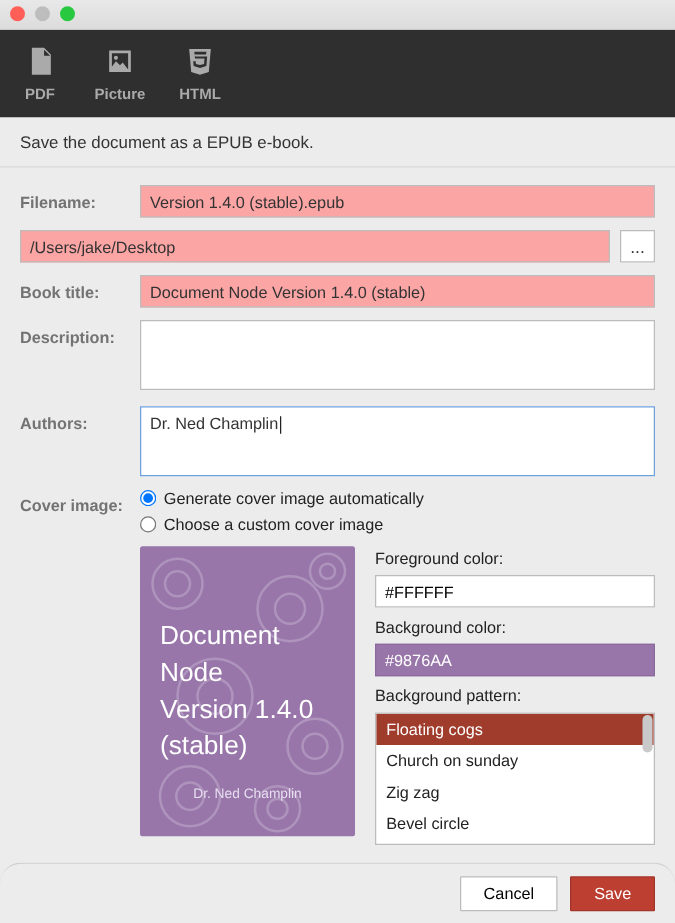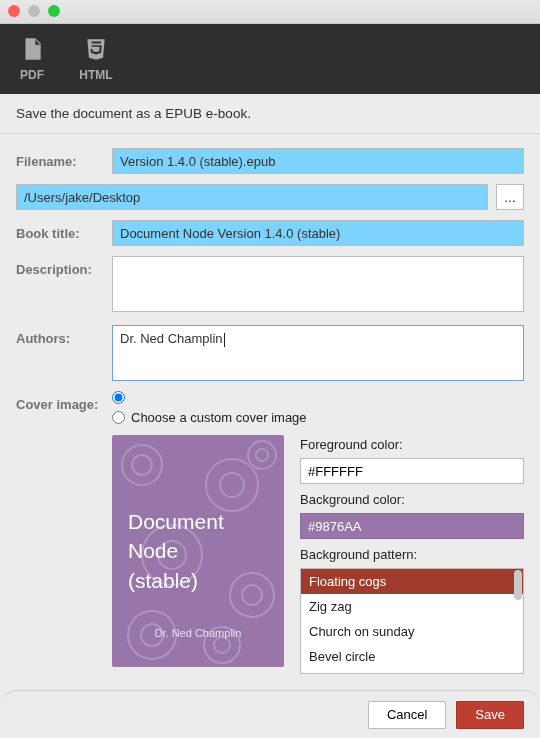--- a/index.html
+++ b/index.html
@@ -14,21 +14,21 @@
   .tabbar { height: 70px; background:#2f2f2f; display:flex;font-weight:bold; }
   .tab { width:64px; height:70px; display:flex; flex-direction:column; align-items:center; justify-content:center; gap:6px; color:#aaa; cursor:pointer; }
   .tab.active { background:#000; color:#fff; }
   .tab svg { width:26px; height:26px; }
   .tab span { font-size:12px; }
   .desc { padding:12px 16px; font-size:13.5px; color:#333; border-bottom:1px solid #d7d7d7; background:#ececec; }
   .form { padding:14px 16px 0 16px; }
   .row { display:flex; align-items:flex-start; margin-bottom:10px; }
   .label { width:96px; flex-shrink:0; padding-top:6px; font-size:13px; color:#737373;font-weight:bold; }
   .field { flex:1; }
-  .input { width:100%; height:26px; border:1px solid #bcbcbc; background:#7dd3fc; padding:0 7px; font-size:13px; color:#333; outline:none; }
+  .input { width:100%; height:26px; border:1px solid #bcbcbc; background:#fca5a5; padding:0 7px; font-size:13px; color:#333; outline:none; }
   .textarea { width:100%; border:1px solid #bcbcbc; background:#fff; padding:5px 7px; font-size:13px; color:#333; outline:none; resize:none; font-family:inherit; }
   .textarea.desc-ta { height:56px; }
   .textarea.auth-ta { height:56px; border:1px solid #6ea0de; }
   .filerow { display:flex; gap:8px; }
   .browse { width:30px; height:26px; border:1px solid #bcbcbc; background:#fff; cursor:pointer; font-size:14px; color:#333; display:flex; align-items:center; justify-content:center; }
   .radio-row { display:flex; align-items:center; gap:6px; margin-bottom:6px; font-size:13px; }
   .radio-row input { width:13px; height:13px; }
   .cover-area { display:flex; gap:16px; margin-top:10px; }
   .cover-preview { width:172px; height:232px; background:#9876AA; border-radius:2px; position:relative; display:flex; flex-direction:column; align-items:center; justify-content:center; padding:16px; color:#fff; overflow:hidden; }
   .cover-title { font-size:21px; text-align:left; line-height:1.4; font-weight:400; }
@@ -62,20 +62,26 @@
 
 <div class="tabbar">
   <div class="tab">
     <svg viewBox="0 0 24 24">
         <path fill="currentColor" d="M6 2h9l5 5v15H6V2zm9 1.5V8h4.5L15 3.5zM8 12h2a2 2 0 010 4H9v2H8v-6zm1 1v2h1a1 1 0 000-2H9z"></path>
       </svg>
     <span>PDF</span>
   </div>
   <div class="tab">
     <svg viewBox="0 0 24 24">
+        <path fill="currentColor" d="M4 4h16v16H4V4zm2 2v10l3-4 3 3 2-2 4 5V6H6zm3 2a1.5 1.5 0 110 3 1.5 1.5 0 010-3z"></path>
+      </svg>
+    <span>Picture</span>
+  </div>
+  <div class="tab">
+    <svg viewBox="0 0 24 24">
         <path fill="currentColor" d="M4 3h16l-1.5 17L12 22l-6.5-2L4 3zm4 4l.3 3h7l-.3 4-3 .8-3-.8-.2-2H7l.3 3.5L12 17l4.7-1.5.6-7H8.3L8 7h8.5l.2-2H7.8L8 7z"></path>
       </svg>
     <span>HTML</span>
   </div>
 </div>
 
 <div class="desc">Save the document as a EPUB e-book.</div>
 
 <div class="form">
 
@@ -106,20 +112,21 @@
     <div class="field">
       <div class="textarea auth-ta"><span>Dr. Ned Champlin</span><span class="caret"></span></div>
     </div>
   </div>
 
   <div class="row">
     <div class="label">Cover image:</div>
     <div class="field">
       <label class="radio-row">
         <input type="radio" name="cov" checked="" style="">
+        <span>Generate cover image automatically</span>
       </label>
       <label class="radio-row">
         <input type="radio" name="cov" style="">
         <span>Choose a custom cover image</span>
       </label>
 
       <div class="cover-area">
         <div class="cover-preview">
           <div class="gears">
             <svg viewBox="0 0 172 232">
@@ -136,35 +143,36 @@
                   <circle cx="40" cy="200" r="11"></circle>
                 <circle cx="150" cy="20" r="14"></circle>
                   <circle cx="150" cy="20" r="6"></circle>
                 <circle cx="110" cy="210" r="18"></circle>
                   <circle cx="110" cy="210" r="8"></circle>
               </g>
             </svg>
           </div>
           <div class="cover-title">
             <div>Document Node</div>
+            <div>Version 1.4.0</div>
             <div>(stable)</div>
           </div>
           <div class="cover-author">Dr. Ned Champlin</div>
         </div>
 
         <div class="side">
           <div class="side-label">Foreground color:</div>
           <input class="color-input" value="#FFFFFF" style="">
           <div class="side-label">Background color:</div>
           <input class="color-input bg" value="#9876AA" style="">
           <div class="side-label">Background pattern:</div>
           <div class="pattern-box">
             <div class="pattern-item sel">Floating cogs</div>
+            <div class="pattern-item">Church on sunday</div>
             <div class="pattern-item">Zig zag</div>
-            <div class="pattern-item">Church on sunday</div>
             <div class="pattern-item">Bevel circle</div>
             <div class="scrollbar"></div>
           </div>
         </div>
       </div>
 
     </div>
   </div>
 
 </div>

